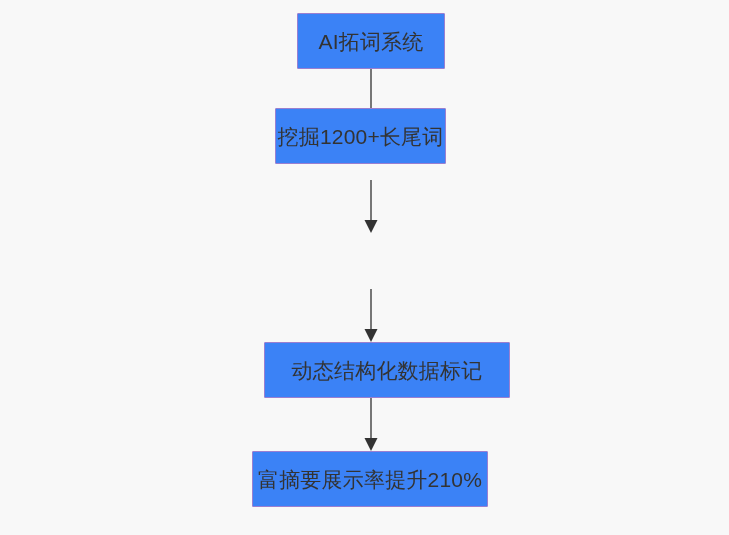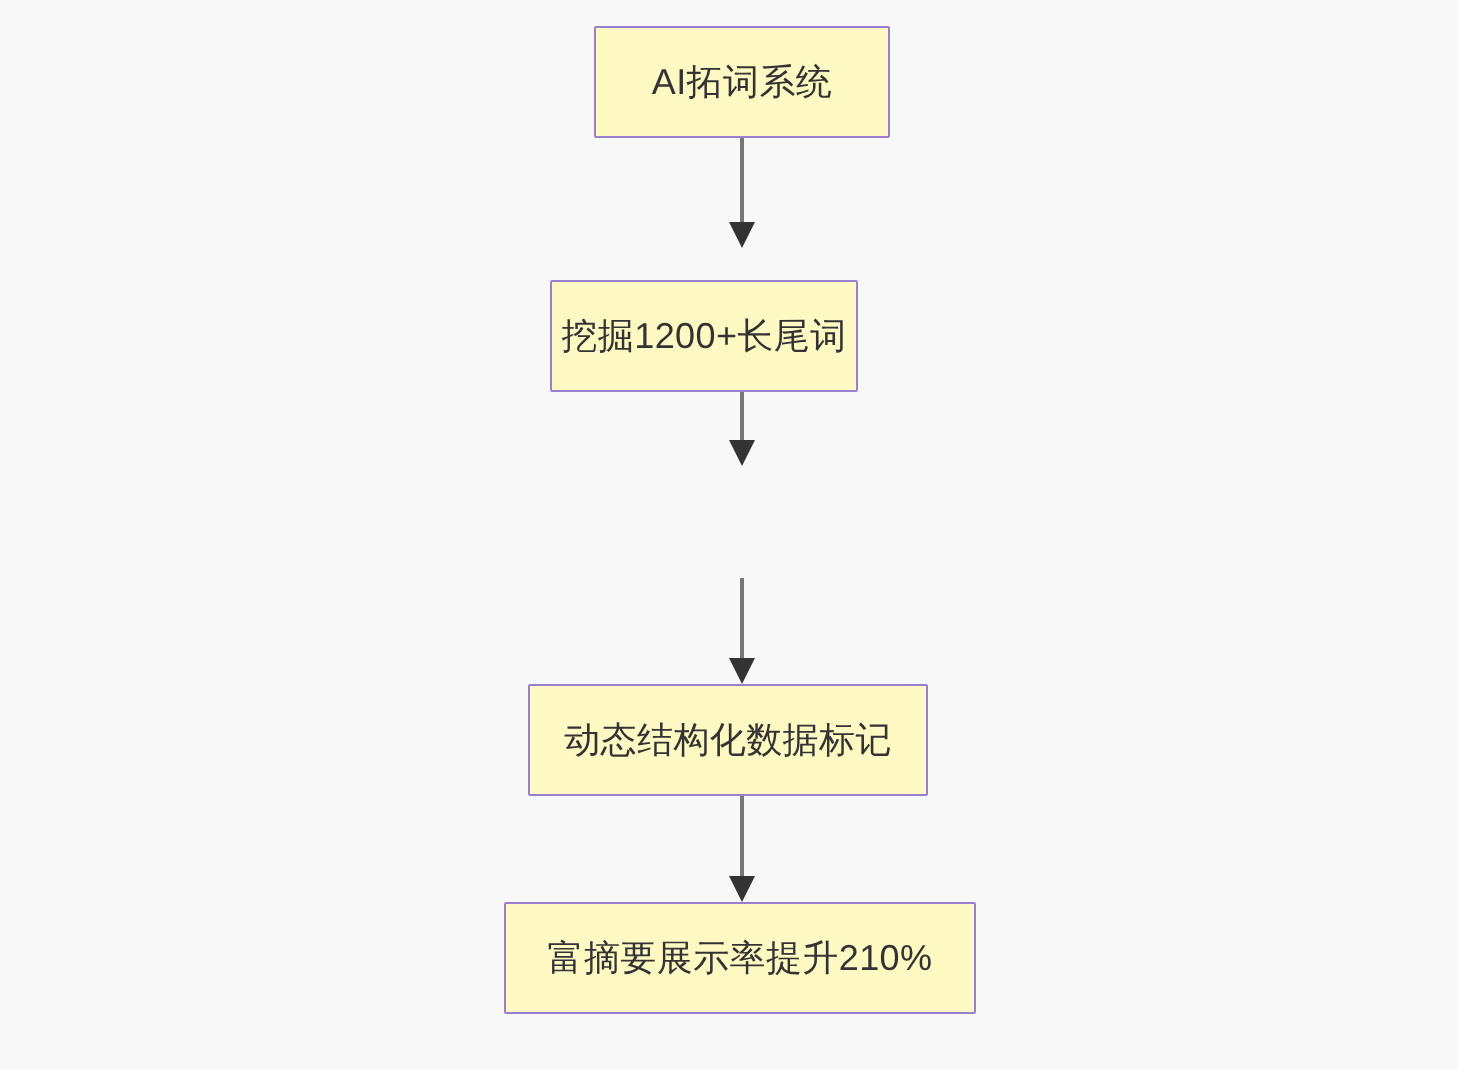--- a/index.html
+++ b/index.html
@@ -14,28 +14,28 @@
     overflow: hidden;
   }
   #flowchart {
     position: relative;
     width: 729px;
     height: 535px;
   }
   .node {
     position: absolute;
     box-sizing: border-box;
-    background: #fef9c3;
+    background: #3b82f6;
     border: 1.4px solid #9a7fd0;
     border-radius: 1px;
     display: flex;
     align-items: center;
     justify-content: center;
     color: #333333;
-    font-size: 18px;
+    font-size: 21px;
     line-height: 1;
     letter-spacing: 0.2px;
     white-space: nowrap;
   }
   .node-label {
     display: block;
     padding: 0 2px;
   }
   .edge {
     position: absolute;
@@ -75,26 +75,26 @@
     <svg width="20" height="53" viewBox="0 0 20 53">
       <line x1="10" y1="0" x2="10" y2="43" stroke="#777777" stroke-width="2"></line>
       <polygon points="10,53 3.5,40 16.5,40" fill="#333333"></polygon>
     </svg>
   </div>
 
   <div class="node" style="left:297px; top:13px; width:148px; height:56px;">
     <span class="node-label">AI拓词系统</span>
   </div>
 
-  <div class="node" style="left:275px; top:140px; width:154px; height:56px;text-align:right;">
+  <div class="node" style="left:275px; top:108px; width:171px; height:56px;text-align:right;">
     <span class="node-label">挖掘1200+长尾词</span>
   </div>
 
 
-  <div class="node" style="left:264px; top:342px; width:200px; height:56px;">
+  <div class="node" style="left:264px; top:342px; width:246px; height:56px;">
     <span class="node-label">动态结构化数据标记</span>
   </div>
 
   <div class="node" style="left:252px; top:451px; width:236px; height:56px;">
     <span class="node-label">富摘要展示率提升210%</span>
   </div>
 
 </div>
 
 </body></html>

